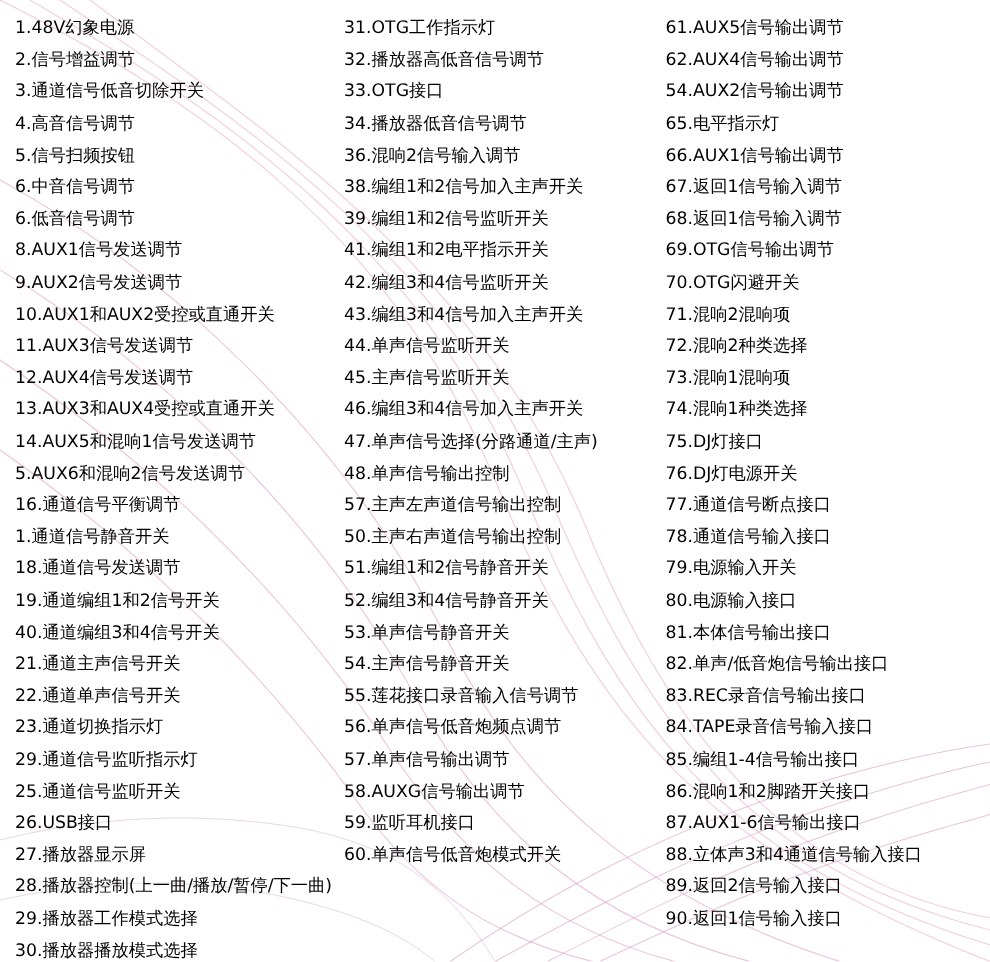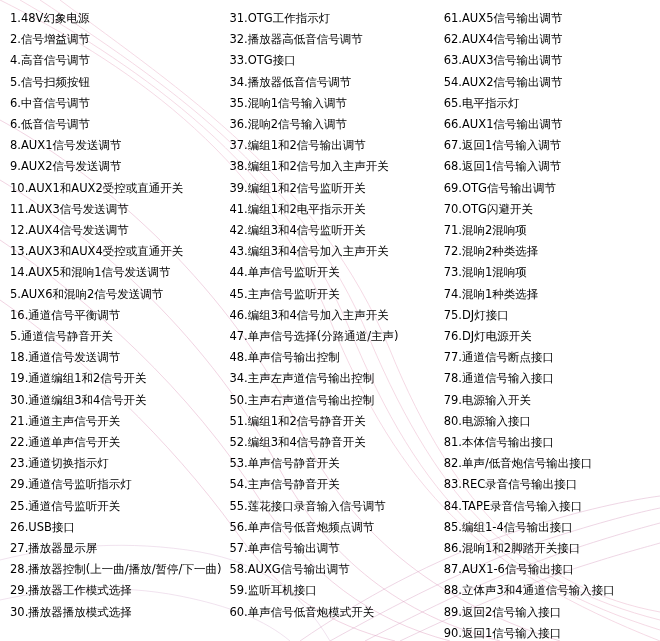--- a/index.html
+++ b/index.html
@@ -78,90 +78,88 @@
     <path d="M0,560 C60,545 130,540 200,552 C260,563 300,590 330,641"></path>
     <path d="M0,600 C55,588 120,584 180,596 C230,606 265,620 290,641"></path>
   </g>
 </svg>
 
 <div class="content">
   <div class="col">
     <ol>
       <li class="item">1.48V幻象电源</li>
       <li class="item">2.信号增益调节</li>
+      <li class="item">3.通道信号低音切除开关</li>
       <li class="item">4.高音信号调节</li>
       <li class="item">5.信号扫频按钮</li>
       <li class="item">6.中音信号调节</li>
       <li class="item">6.低音信号调节</li>
       <li class="item">8.AUX1信号发送调节</li>
       <li class="item">9.AUX2信号发送调节</li>
       <li class="item">10.AUX1和AUX2受控或直通开关</li>
       <li class="item">11.AUX3信号发送调节</li>
       <li class="item">12.AUX4信号发送调节</li>
       <li class="item">13.AUX3和AUX4受控或直通开关</li>
       <li class="item">14.AUX5和混响1信号发送调节</li>
       <li class="item">5.AUX6和混响2信号发送调节</li>
       <li class="item">16.通道信号平衡调节</li>
-      <li class="item">5.通道信号静音开关</li>
+      <li class="item">1.通道信号静音开关</li>
       <li class="item">18.通道信号发送调节</li>
       <li class="item">19.通道编组1和2信号开关</li>
-      <li class="item">30.通道编组3和4信号开关</li>
+      <li class="item">40.通道编组3和4信号开关</li>
       <li class="item">21.通道主声信号开关</li>
       <li class="item">22.通道单声信号开关</li>
       <li class="item">23.通道切换指示灯</li>
       <li class="item">29.通道信号监听指示灯</li>
       <li class="item">25.通道信号监听开关</li>
       <li class="item">26.USB接口</li>
       <li class="item">27.播放器显示屏</li>
       <li class="item">28.播放器控制(上一曲/播放/暂停/下一曲)</li>
       <li class="item">29.播放器工作模式选择</li>
       <li class="item">30.播放器播放模式选择</li>
 
     </ol>
   </div>
 
   <div class="col">
     <ol>
       <li class="item">31.OTG工作指示灯</li>
       <li class="item">32.播放器高低音信号调节</li>
       <li class="item">33.OTG接口</li>
       <li class="item">34.播放器低音信号调节</li>
-      <li class="item">35.混响1信号输入调节</li>
       <li class="item">36.混响2信号输入调节</li>
-      <li class="item">37.编组1和2信号输出调节</li>
       <li class="item">38.编组1和2信号加入主声开关</li>
       <li class="item">39.编组1和2信号监听开关</li>
       <li class="item">41.编组1和2电平指示开关</li>
       <li class="item">42.编组3和4信号监听开关</li>
       <li class="item">43.编组3和4信号加入主声开关</li>
       <li class="item">44.单声信号监听开关</li>
       <li class="item">45.主声信号监听开关</li>
       <li class="item">46.编组3和4信号加入主声开关</li>
       <li class="item">47.单声信号选择(分路通道/主声)</li>
       <li class="item">48.单声信号输出控制</li>
-      <li class="item">34.主声左声道信号输出控制</li>
+      <li class="item">57.主声左声道信号输出控制</li>
       <li class="item">50.主声右声道信号输出控制</li>
       <li class="item">51.编组1和2信号静音开关</li>
       <li class="item">52.编组3和4信号静音开关</li>
       <li class="item">53.单声信号静音开关</li>
       <li class="item">54.主声信号静音开关</li>
       <li class="item">55.莲花接口录音输入信号调节</li>
       <li class="item">56.单声信号低音炮频点调节</li>
       <li class="item">57.单声信号输出调节</li>
       <li class="item">58.AUXG信号输出调节</li>
       <li class="item">59.监听耳机接口</li>
       <li class="item">60.单声信号低音炮模式开关</li>
     </ol>
   </div>
 
   <div class="col">
     <ol>
       <li class="item">61.AUX5信号输出调节</li>
       <li class="item">62.AUX4信号输出调节</li>
-      <li class="item">63.AUX3信号输出调节</li>
       <li class="item">54.AUX2信号输出调节</li>
       <li class="item">65.电平指示灯</li>
       <li class="item">66.AUX1信号输出调节</li>
       <li class="item">67.返回1信号输入调节</li>
       <li class="item">68.返回1信号输入调节</li>
       <li class="item">69.OTG信号输出调节</li>
       <li class="item">70.OTG闪避开关</li>
       <li class="item">71.混响2混响项</li>
       <li class="item">72.混响2种类选择</li>
       <li class="item">73.混响1混响项</li>

